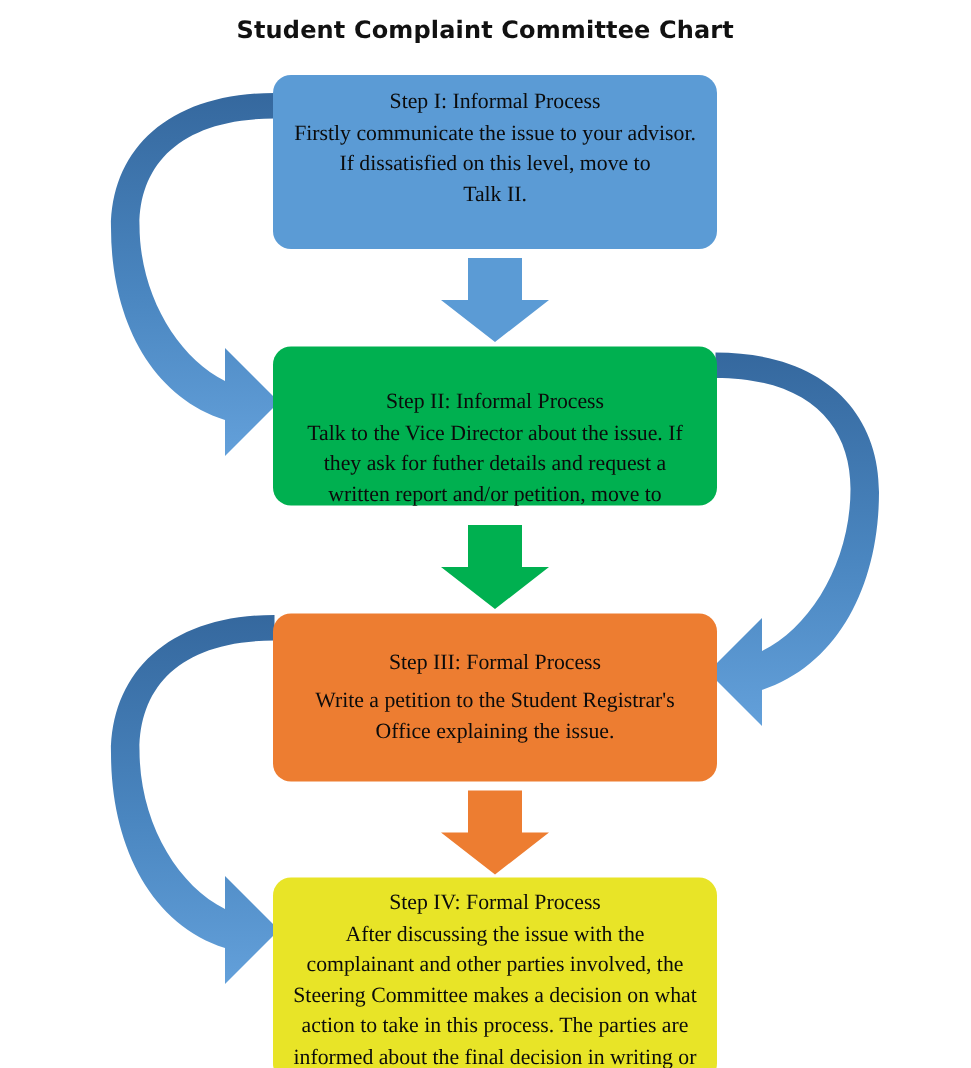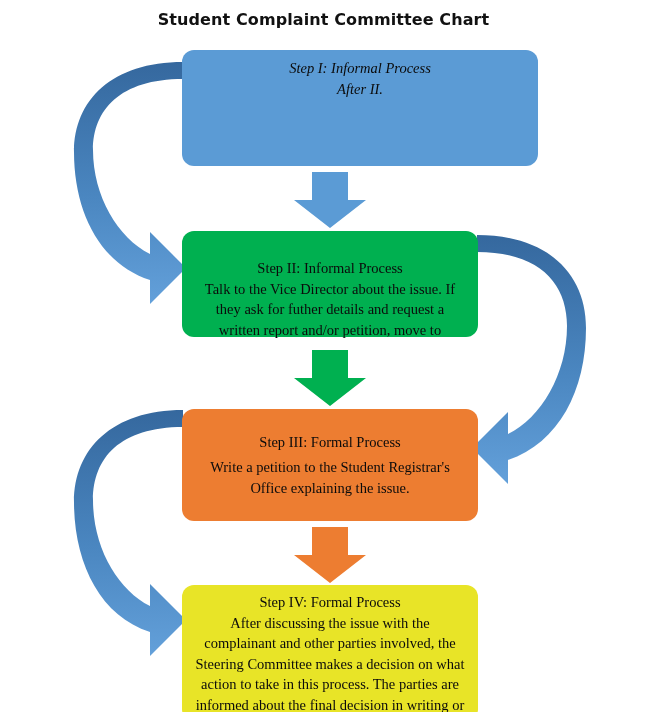--- a/index.html
+++ b/index.html
@@ -52,25 +52,24 @@
     display: block;
     width: 100%;
     text-align: center;
   }
   .step-footer {
     display: block;
     width: 100%;
     text-align: center;
   }
   #box-step-1 {
-    left: 182px; top: 50px; width: 356px; height: 116px;
+    left: 182px; top: 50px; width: 296px; height: 116px;
     background: #5B9BD5;
     justify-content: flex-start;
     padding-top: 8px;
-    font-style: italic;
   }
   #box-step-2 {
     left: 182px; top: 231px; width: 296px; height: 106px;
     background: #00B050;
     justify-content: flex-start;
     padding-top: 27px;
   }
   #box-step-3 {
     left: 182px; top: 409px; width: 296px; height: 112px;
     background: #ED7D31;
@@ -163,21 +162,22 @@
     <g>
       <path d="M 312,350 L 348,350 L 348,378 L 366,378 L 330,406 L 294,378 L 312,378 Z" fill="#00B050"></path>
     </g>
     <g>
       <path d="M 312,527 L 348,527 L 348,555 L 366,555 L 330,583 L 294,555 L 312,555 Z" fill="#ED7D31"></path>
     </g>
   </svg>
 
   <div class="step-box" id="box-step-1">
     <span class="step-heading">Step I: Informal Process</span>
-    <span class="step-footer">After II.</span>
+    <span class="step-body">Firstly communicate the issue to your advisor. If dissatisfied on this level, move to</span>
+    <span class="step-footer">Talk II.</span>
   </div>
 
   <div class="step-box" id="box-step-2">
     <span class="step-heading">Step II: Informal Process</span>
     <span class="step-body">Talk to the Vice Director about the issue. If they ask for futher details and request a written report and/or petition, move to</span>
   </div>
 
   <div class="step-box" id="box-step-3">
     <span class="step-heading">Step III: Formal Process</span>
     <div class="gap-1"></div>

